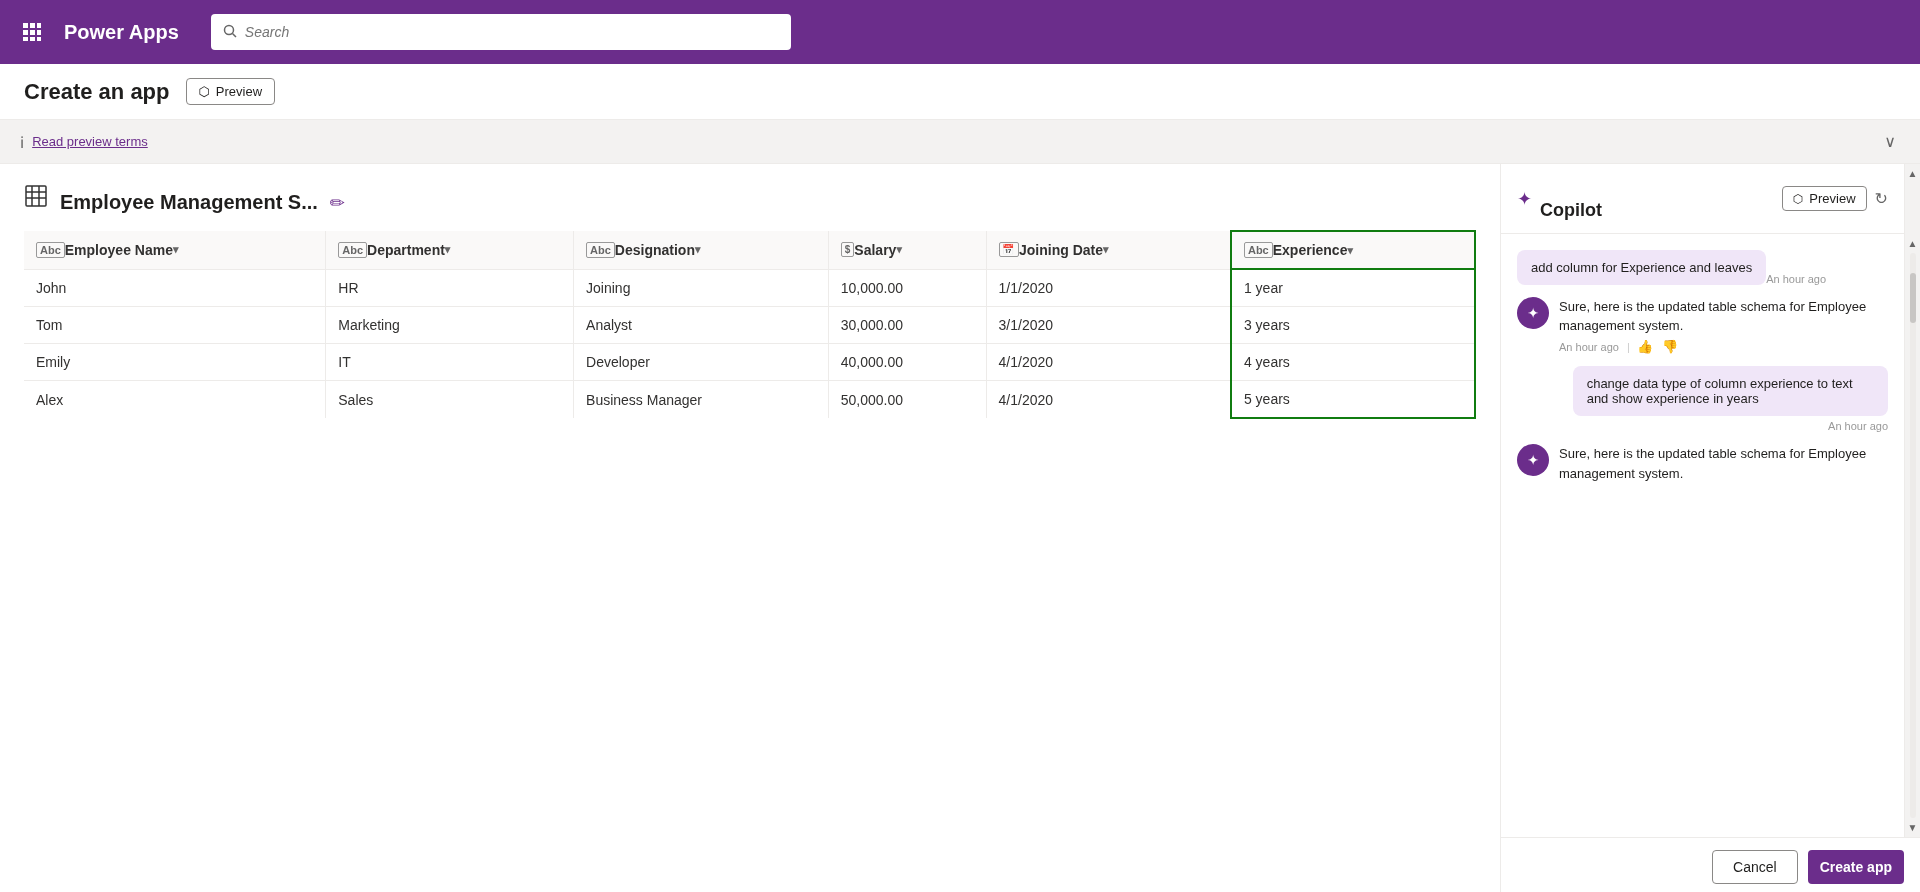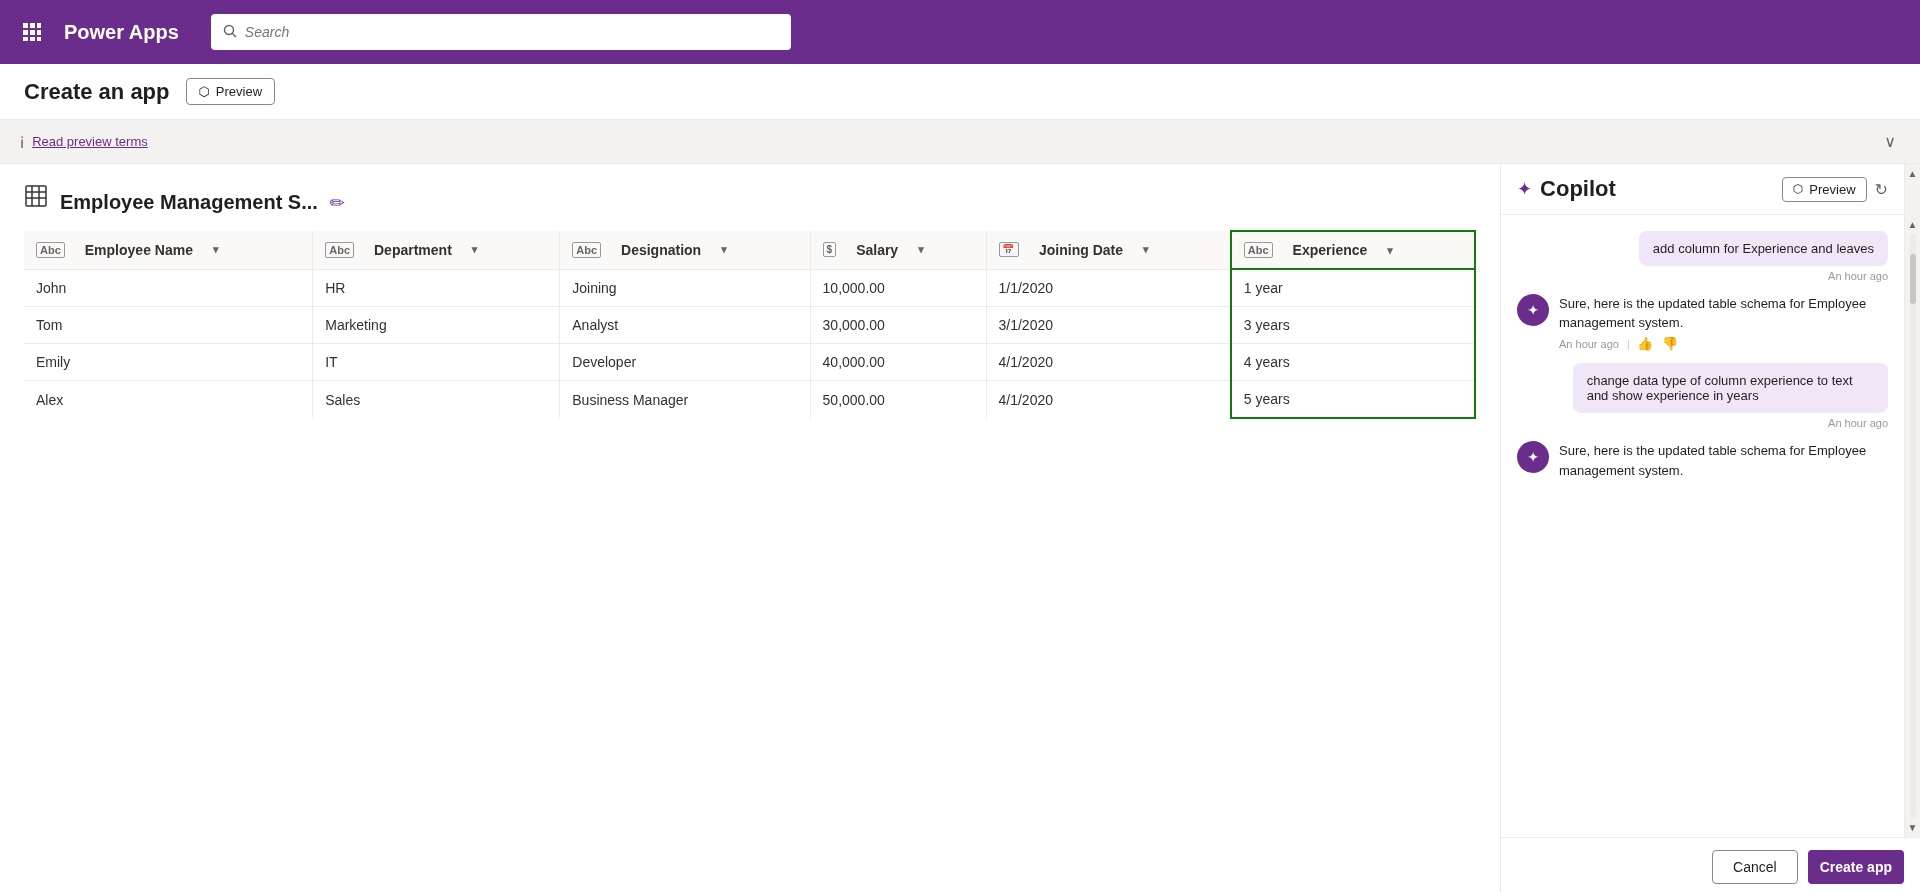--- a/index.html
+++ b/index.html
@@ -180,21 +180,21 @@
     }
     .data-table td:last-child {
       border-right: none;
     }
     .data-table tr:last-child td {
       border-bottom: none;
     }
     .col-header {
       display: flex;
       align-items: center;
-      gap: 20px;
+      gap: 0;
     }
     .col-type-icon {
       font-size: 11px;
       color: #666;
       border: 1px solid #999;
       padding: 1px 3px;
       border-radius: 2px;
       font-weight: 700;
     }
     .col-chevron {
@@ -228,24 +228,25 @@
       align-items: center;
       padding: 12px 16px;
       border-bottom: 1px solid #edebe9;
       gap: 8px;
     }
     .copilot-star-icon {
       color: #6b2d8b;
       font-size: 18px;
     }
     .copilot-title {
-      font-size: 22px;
+      font-size: 18px;
       font-weight: 600;
       color: #201f1e;
       flex: 1;
+      margin-top: 24px;
     }
     .copilot-preview-btn {
       display: flex;
       align-items: center;
       gap: 6px;
       border: 1px solid #8a8886;
       border-radius: 4px;
       padding: 4px 10px;
       background: white;
       cursor: pointer;
@@ -514,21 +515,21 @@
         </div>
       </div>
       <div style="width:16px; background:#f3f2f1; border-left:1px solid #edebe9; display:flex; flex-direction:column; align-items:center; padding-top:4px;">
         <span style="color:#666; font-size:10px; cursor:pointer;">▲</span>
       </div>
     </div>
 
     <div style="display:flex; flex:1; overflow:hidden;">
       <div class="copilot-messages">
 
-        <div style="display:flex; flex-direction:column; align-items:flex-end;">
+        <div style="display:flex; flex-direction:row; align-items:flex-end;">
           <div class="user-message">
             <span>add column for Experience and leaves</span>
           </div>
           <div class="time-right">An hour ago</div>
         </div>
 
         <div class="bot-message-row">
           <div class="bot-avatar">
             <span style="font-size:14px;">✦</span>
           </div>

